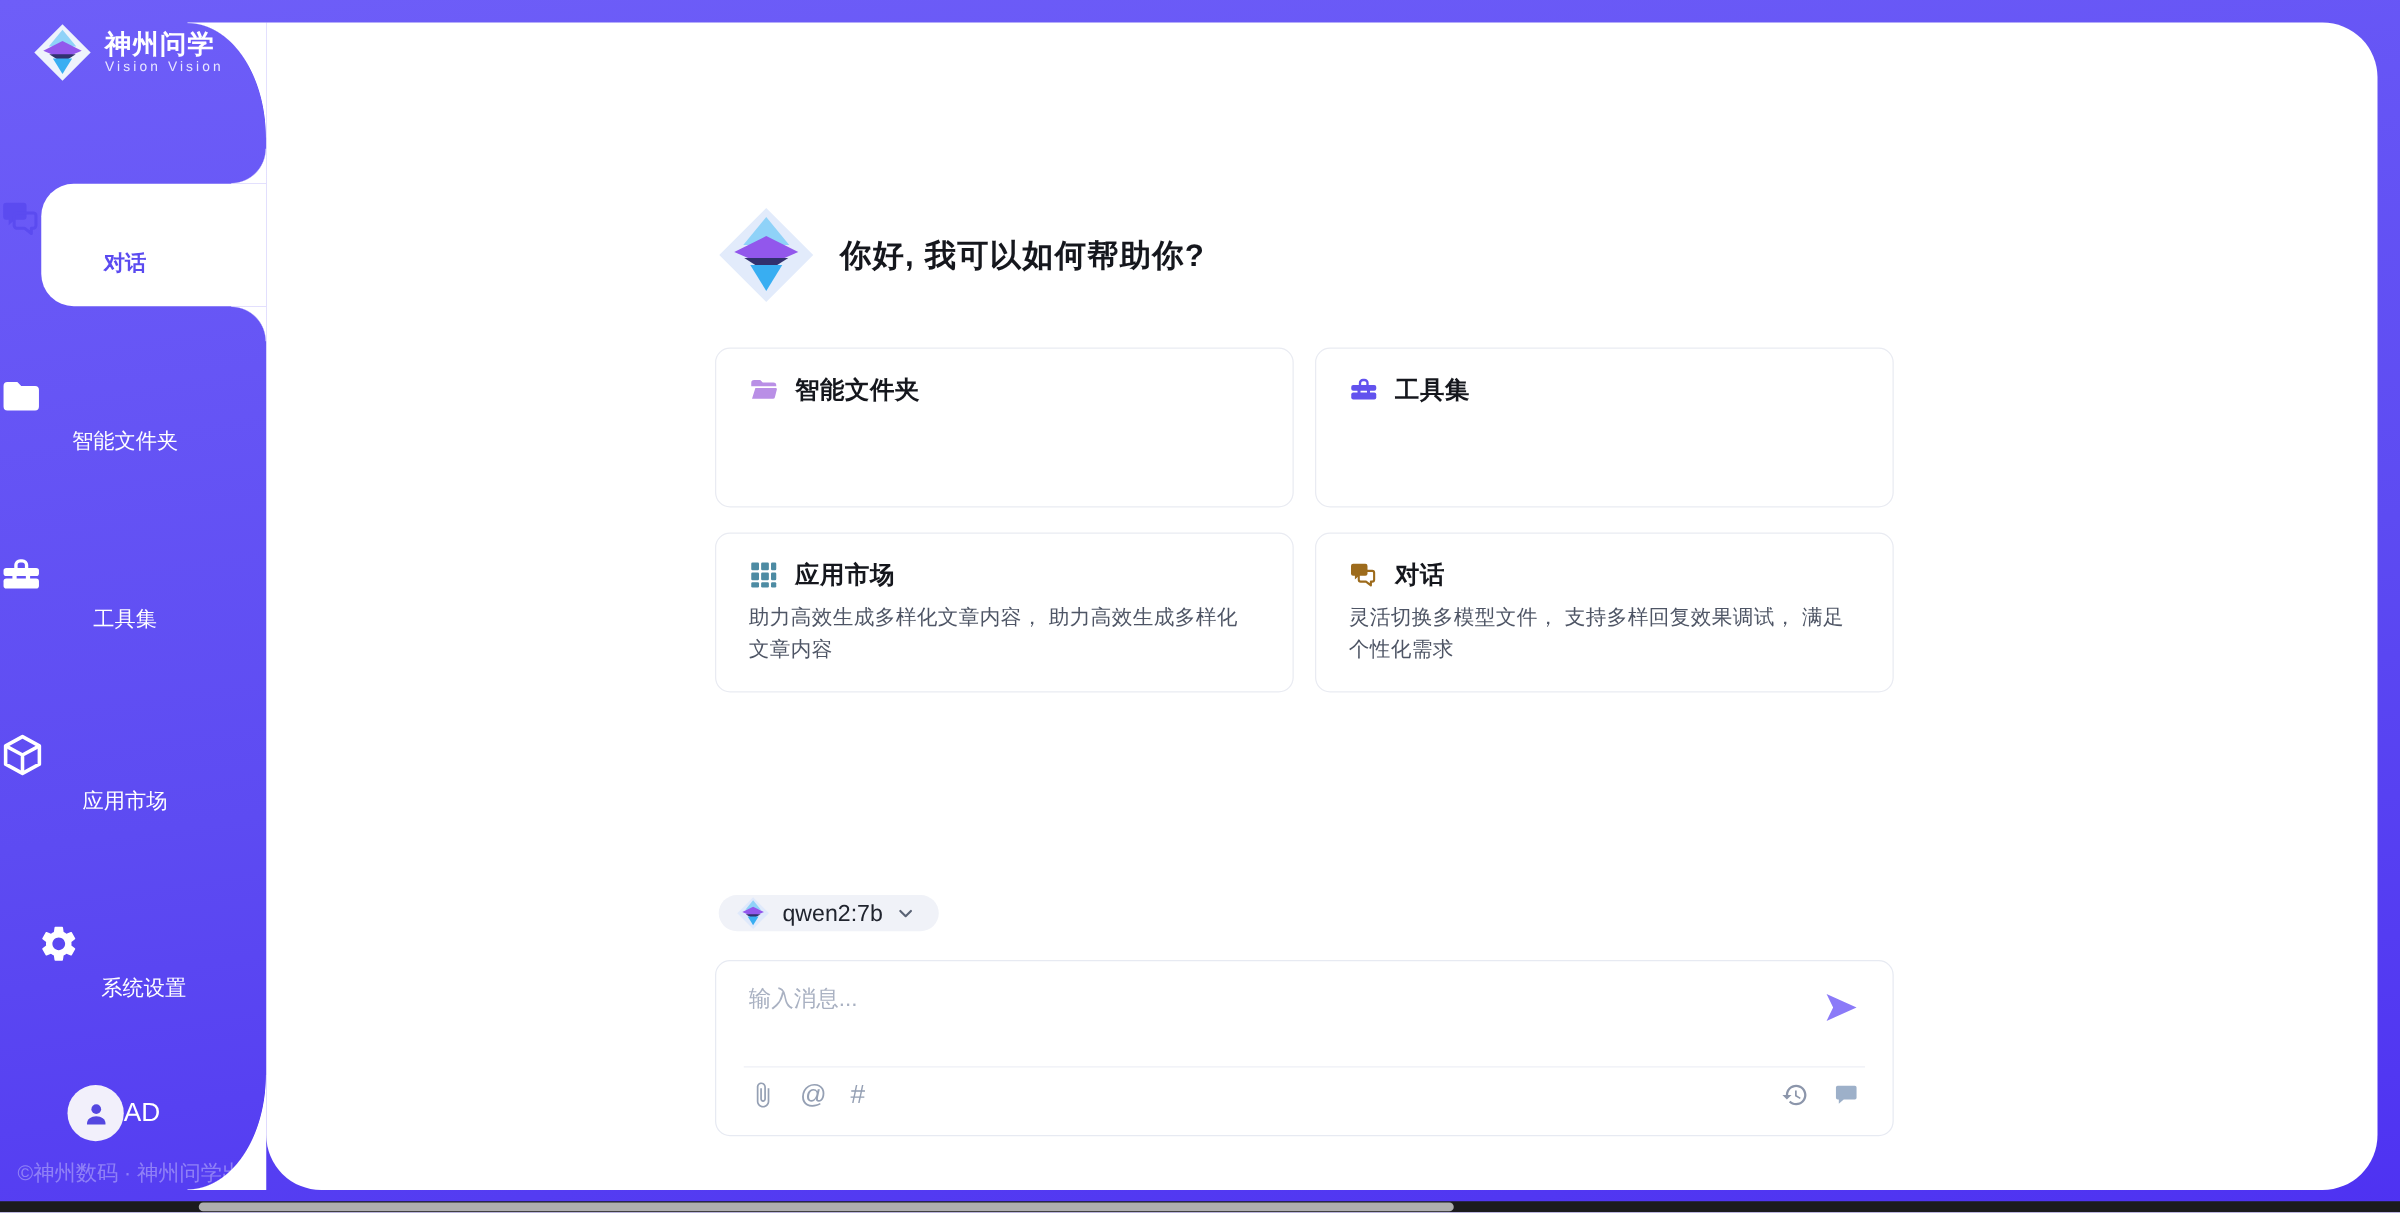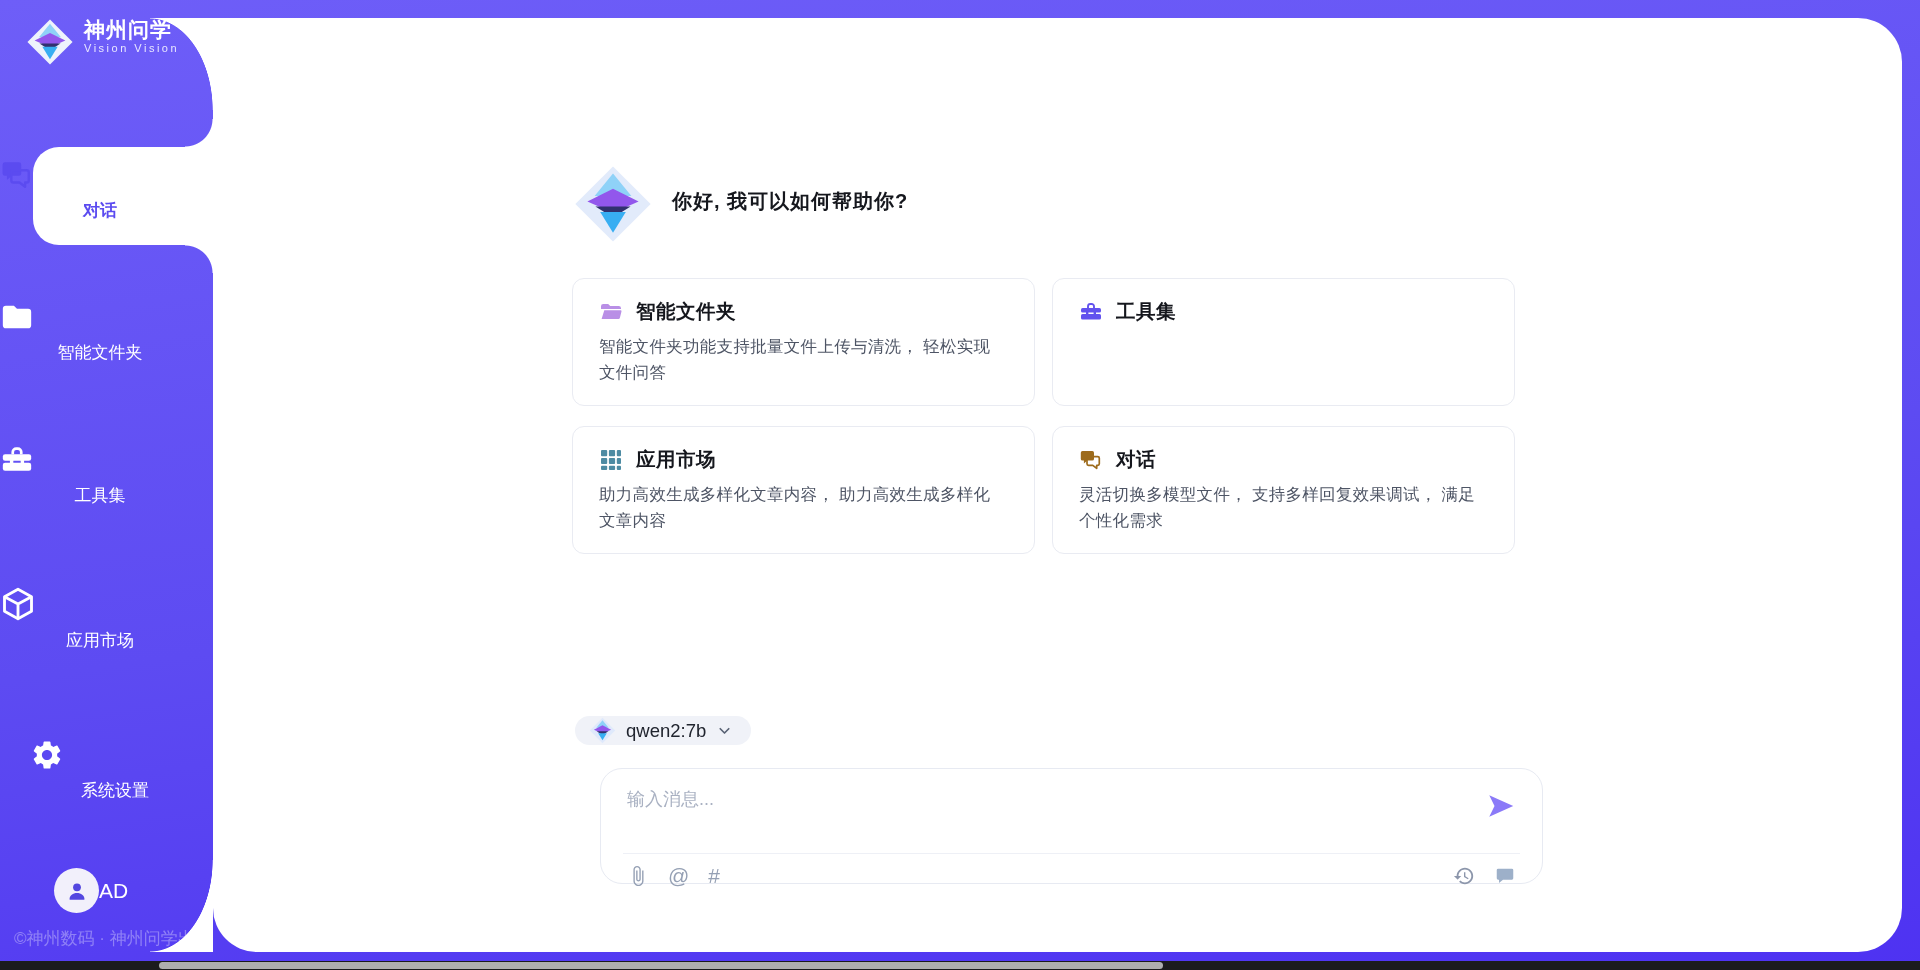--- a/index.html
+++ b/index.html
@@ -19,21 +19,21 @@
   .panel .flare-top {
     position:absolute; left:-63px; top:0; width:63px; height:92px;
     background:radial-gradient(63px 92px at 0 100%, rgba(0,0,0,0) 99%, #fff 100%);
   }
   .panel .flare-bottom {
     position:absolute; left:-63px; bottom:0; width:63px; height:92px;
     background:radial-gradient(63px 92px at 0 0, rgba(0,0,0,0) 99%, #fff 100%);
   }
 
   
-  .brand { position:absolute; left:26px; top:18px; display:flex; gap:10px; }
+  .brand { position:absolute; left:26px; top:18px; display:flex; align-items:center; gap:10px; }
   .brand .dmark { width:48px; height:48px; }
   .brand-name { color:#fff; font-size:21px; font-weight:bold; letter-spacing:1px; line-height:1.15; }
   .brand-sub { color:#e9e7ff; font-size:11px; letter-spacing:2.5px; }
 
   .nav-tab-active {
     position:absolute; left:33px; top:147px; width:180px; height:98px;
     background:#fff; border-radius:26px 0 0 26px;
   }
   .nav-tab-active::before {
     content:''; position:absolute; right:0; top:-28px; width:28px; height:28px;
@@ -49,21 +49,21 @@
   .nav-item.active .nicon, .nav-item.active .nlabel { color:#5b4bf0; font-weight:bold; }
 
   .user-row { position:absolute; left:54px; top:868px; display:flex; align-items:center; cursor:pointer; }
   .avatar { width:45px; height:45px; border-radius:50%; background:#f2f0fb; display:flex; align-items:center; justify-content:center; }
   .avatar svg { width:26px; height:26px; color:#5447e0; }
   .user-label { color:#fff; font-size:21px; }
   .side-footer { position:absolute; left:14px; top:927px; width:210px; font-size:17px; color:rgba(255,255,255,.34); }
 
   
   .greet-logo { position:absolute; left:573px; top:164px; width:80px; height:80px; }
-  .greet-text { position:absolute; left:672px; top:188px; font-size:20px; font-weight:bold; color:#15171d; letter-spacing:1px; }
+  .greet-text { position:absolute; left:672px; top:188px; font-size:25px; font-weight:bold; color:#15171d; letter-spacing:1px; }
 
   
   .cards {
     position:absolute; left:572px; top:278px;
     display:grid; grid-template-columns:463px 463px; grid-auto-rows:128px;
     column-gap:17px; row-gap:20px;
   }
   .card {
     background:#fff; border:1px solid #e9ebf2; border-radius:12px;
     padding:19px 26px; cursor:pointer;
@@ -77,22 +77,22 @@
   .model-pill {
     position:absolute; left:575px; top:716px; height:29px; padding:0 18px 0 14px;
     background:#f0f2f8; border-radius:23px; display:flex; align-items:center; gap:10px; cursor:pointer;
   }
   .model-pill .dmark { width:27px; height:27px; }
   .model-name { font-size:18.5px; color:#20242e; }
   .model-pill .chev { width:17px; height:17px; color:#5a6375; }
 
   
   .composer {
-    position:absolute; left:572px; top:768px; width:943px; height:116px;
-    background:#fff; border:1.5px solid #e7eaf2; border-radius:22px;margin-left:28px;
+    position:absolute; left:572px; top:768px; width:943px; height:141px;
+    background:#fff; border:1.5px solid #e7eaf2; border-radius:12px;
   }
   .composer textarea {
     position:absolute; left:26px; top:18px; width:840px; height:58px;
     border:none; outline:none; resize:none; background:transparent;
     font-family:inherit; font-size:18px; color:#333;
   }
   .composer textarea::placeholder { color:#a9b1c2; }
   .send-btn { position:absolute; right:26px; top:22px; width:30px; height:30px; color:#8b7af8; cursor:pointer; }
   .comp-divider { position:absolute; left:22px; right:22px; top:84px; border-top:1px solid #eef0f6; }
   .tools-left { position:absolute; left:26px; top:96px; display:flex; align-items:center; gap:19px; color:#95a0b4; }
@@ -210,21 +210,20 @@
     <div class="card">
       <div class="card-head">
         <span class="cicon" style="color: rgb(185, 143, 230);">
           <svg viewBox="0 0 24 24" width="24" height="24" fill="currentColor">
             <path d="M2 6.3A2.3 2.3 0 0 1 4.3 4h4.9l2 2h8.5A2.3 2.3 0 0 1 22 8.3V9H2z"></path>
             <path d="M5.3 10.3h16.2a1 1 0 0 1 .97 1.24l-1.55 6.2a1.6 1.6 0 0 1-1.55 1.26H2.6l2.7-8.7z"></path>
           </svg>
         </span>
         <span class="card-title">智能文件夹</span>
       </div>
-      <div class="card-desc">智能文件夹功能支持批量文件上传与清洗， 轻松实现文件问答</div>
     </div>
 
     <div class="card">
       <div class="card-head">
         <span class="cicon" style="color: rgb(98, 82, 238);">
           <svg viewBox="0 0 24 24" width="24" height="24">
             <rect x="2" y="8" width="20" height="4.6" rx="1.6" fill="currentColor"></rect>
             <rect x="2" y="14" width="20" height="5.6" rx="1.6" fill="currentColor"></rect>
             <rect x="7" y="11.2" width="2.4" height="4.2" rx="0.9" fill="currentColor"></rect>
             <rect x="14.6" y="11.2" width="2.4" height="4.2" rx="0.9" fill="currentColor"></rect>

